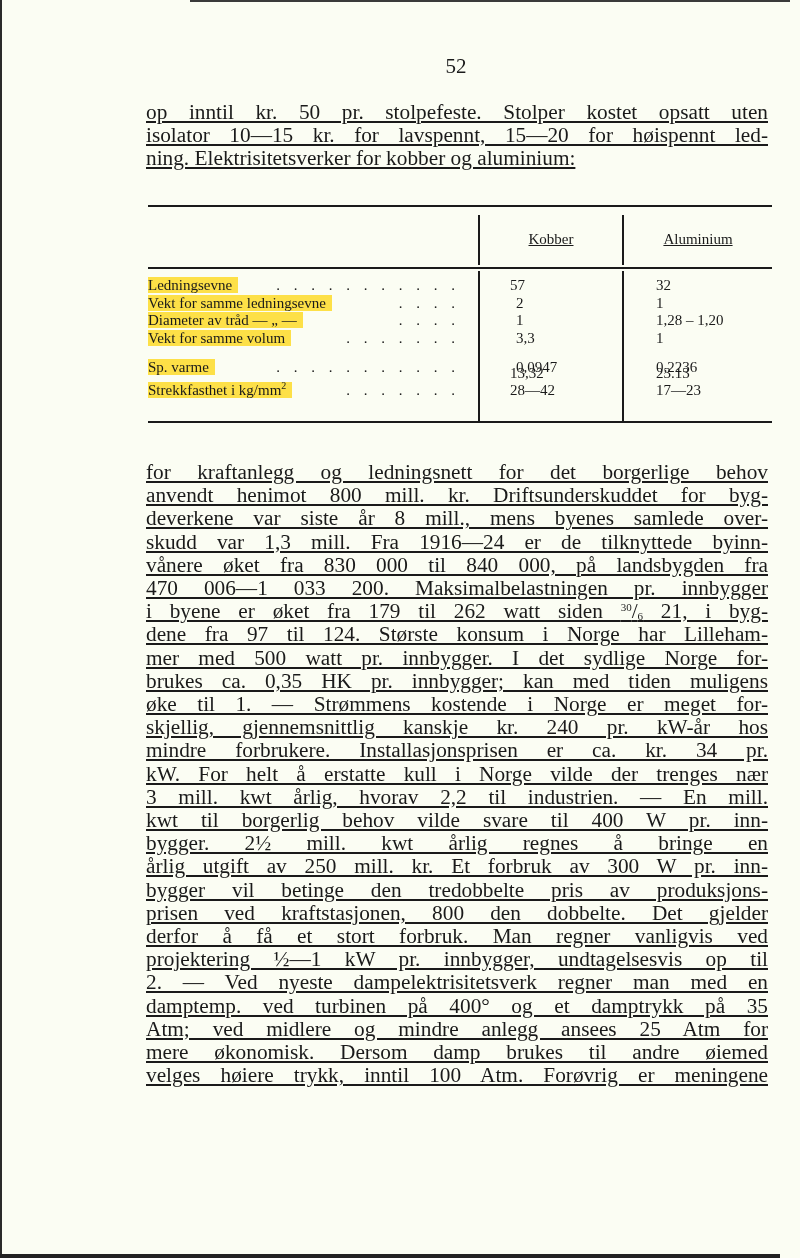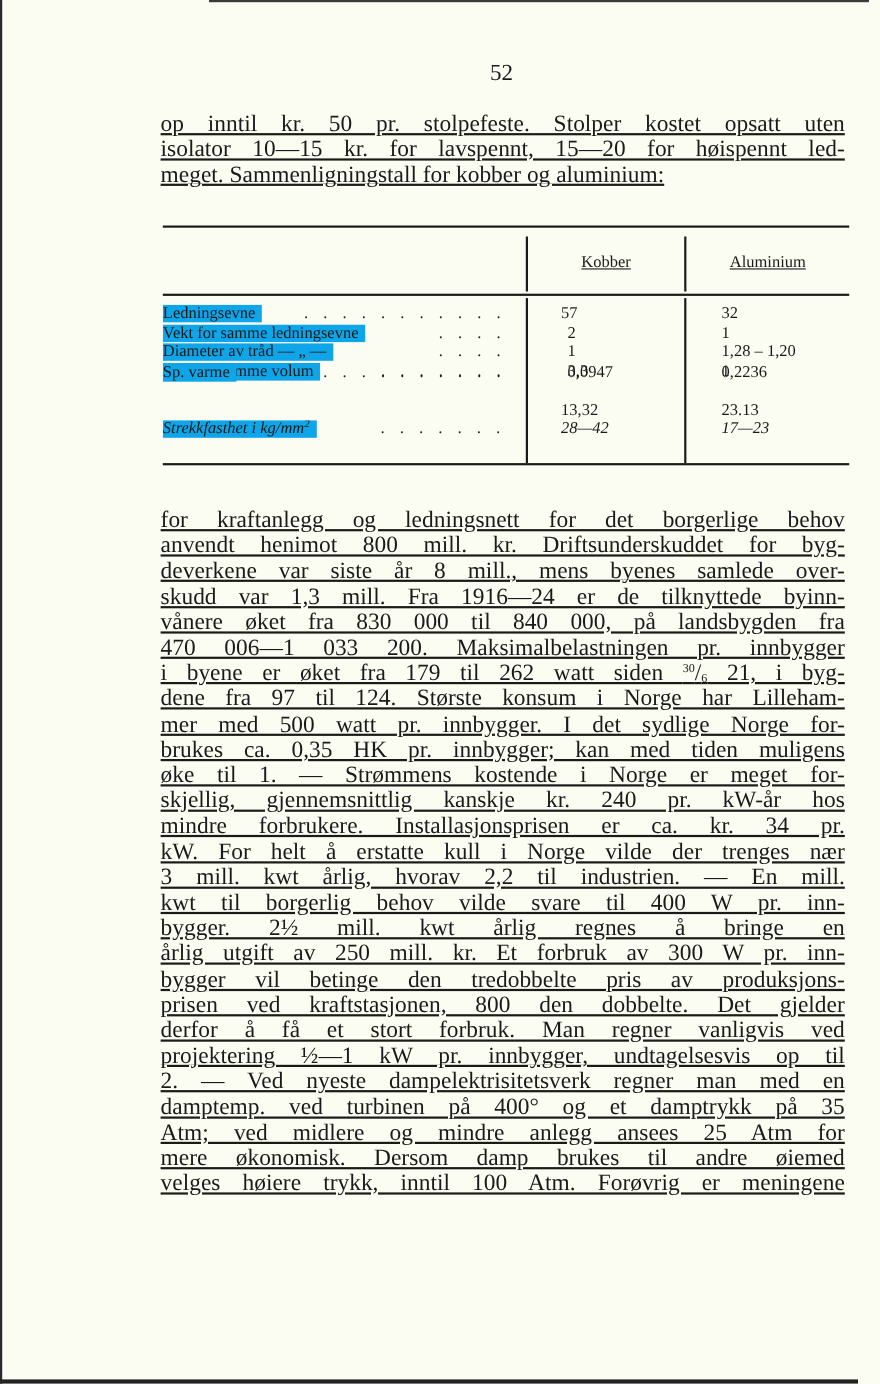--- a/index.html
+++ b/index.html
@@ -108,21 +108,21 @@
       width: 312px;
       white-space: nowrap;
       overflow: hidden;
     }
     .row .dots {
       position: absolute;
       right: 0;
       letter-spacing: 5px;
     }
     .row .lbl-text {
-      background: #0ea5e9;
+      background: #fde047;
       padding-right: 6px;
       position: relative;
       z-index: 1;
     }
     .row .v-cu {
       position: absolute;
       left: 362px;
       white-space: nowrap;
     }
     .row .v-al {
@@ -139,21 +139,21 @@
 
 <div class="frame-left"></div>
 <div class="frame-top"></div>
 <div class="frame-bottom"></div>
 
 <div class="page-number">52</div>
 
 <div class="para p1">
   <span class="line">op inntil kr. 50 pr. stolpefeste.  Stolper kostet opsatt uten</span>
   <span class="line">isolator 10—15 kr. for lavspennt, 15—20 for høispennt led-</span>
-  <span class="line last">meget.  Sammenligningstall for kobber og aluminium:</span>
+  <span class="line last">ning.  Elektrisitetsverker for kobber og aluminium:</span>
 </div>
 
 <div class="tbl">
   <div class="rule-top"></div>
   <div class="vline v1a"></div>
   <div class="vline v2a"></div>
   <div class="col-head ch-kobber">Kobber</div>
   <div class="col-head ch-alu">Aluminium</div>
   <div class="rule-mid"></div>
   <div class="vline v1b"></div>
@@ -172,30 +172,30 @@
   <div class="row" style="top:107px;">
     <div class="lbl"><span class="lbl-text">Diameter av tråd   — „ —</span><span class="dots">. . . .</span></div>
     <span class="v-cu" style="left:368px;">1</span>
     <span class="v-al">1,28 – 1,20</span>
   </div>
   <div class="row" style="top:124.5px;">
     <div class="lbl"><span class="lbl-text">Vekt for samme volum</span><span class="dots">. . . . . . .</span></div>
     <span class="v-cu" style="left:368px;">3,3</span>
     <span class="v-al">1</span>
   </div>
-  <div class="row" style="top:126px;text-decoration:underline;">
+  <div class="row" style="top:154px;text-decoration:underline;">
     <div class="lbl"><span class="lbl-text">Sp. varme</span><span class="dots">. . . . . . . . . . .</span></div>
     <span class="v-cu" style="left:368px;">0,0947</span>
     <span class="v-al">0,2236</span>
   </div>
   <div class="row" style="top:159.5px;">
     <span class="v-cu">13,32</span>
     <span class="v-al">23.13</span>
   </div>
-  <div class="row" style="top:177px;font-style:italic;">
+  <div class="row" style="top:177px;">
     <div class="lbl"><span class="lbl-text"><span>Strekkfasthet i kg/mm</span><sup class="sq">2</sup></span><span class="dots">. . . . . . .</span></div>
     <span class="v-cu">28—42</span>
     <span class="v-al">17—23</span>
   </div>
 
   <div class="rule-bot"></div>
 </div>
 
 <div class="para p2">
   <span class="line">for kraftanlegg og ledningsnett for det borgerlige behov</span>

